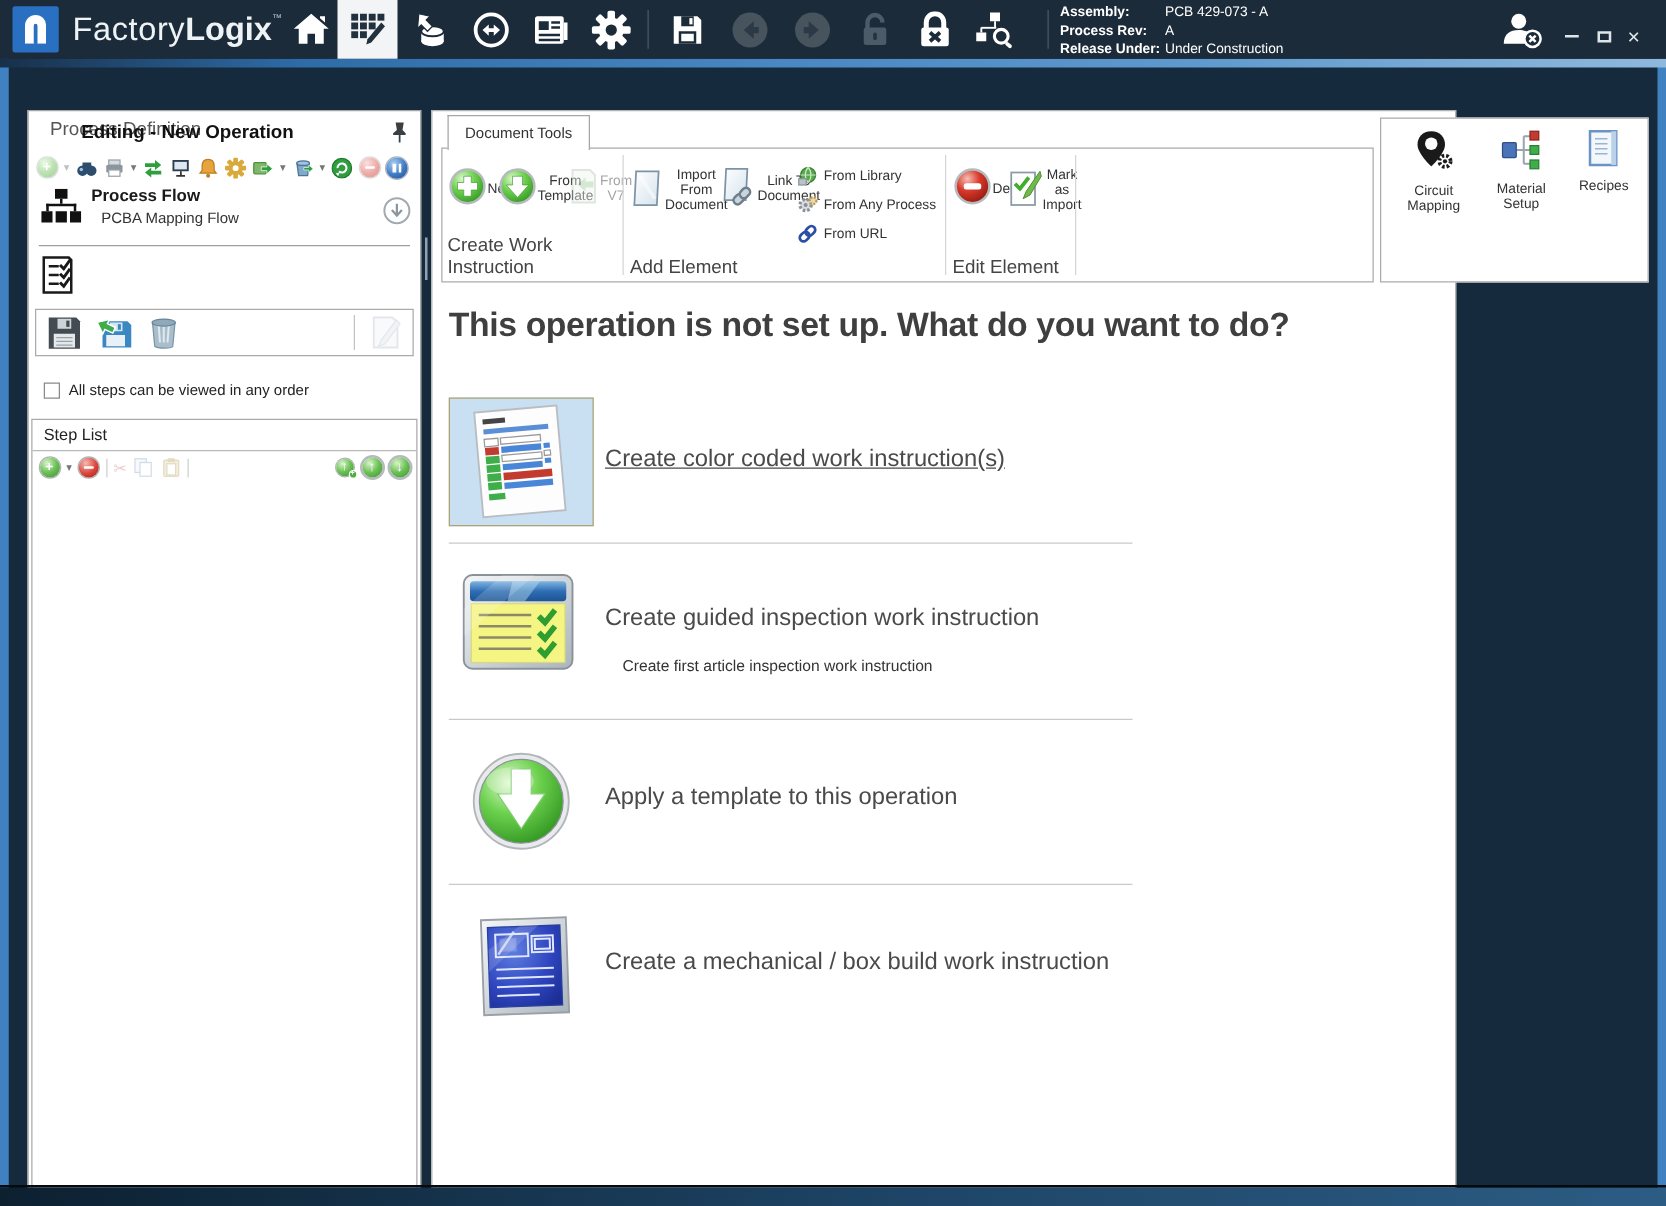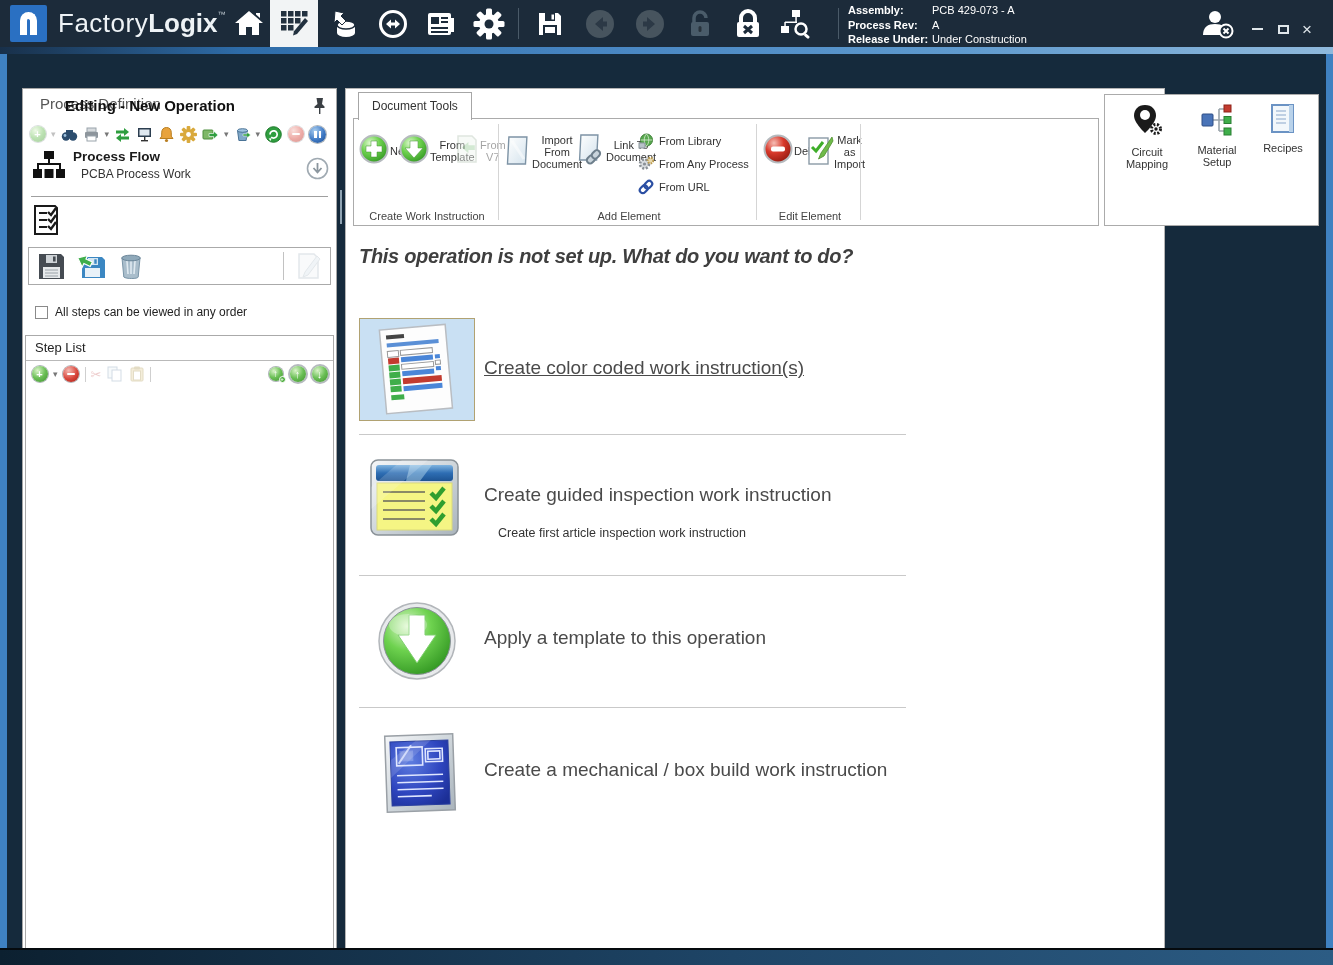--- a/index.html
+++ b/index.html
@@ -84,32 +84,32 @@
   
   .ribbontab { position:absolute; left:12px; top:3px; height:28px; padding:0 13px; background:#fff; border:1px solid #a6a6a6; border-bottom:none;
                font-size:12px; color:#333; line-height:26px; z-index:2; cursor:pointer; }
   .ribbonbox { position:absolute; left:7px; top:29px; width:746px; height:108px; border:1px solid #ababab; background:#fff; }
   .rightbox { position:absolute; left:758px; top:5px; width:215px; height:132px; border:1px solid #ababab; background:#fff; }
   .rgroup { position:absolute; top:2px; bottom:0; display:flex; align-items:flex-start; }
   .rsep { position:absolute; top:5px; bottom:5px; width:1px; background:#d5d5d5; }
   .rbtn { display:flex; flex-direction:row; align-items:center; padding-top:10px; cursor:pointer; }
   .rbtn .ricon { height:36px; display:flex; align-items:center; justify-content:center; }
   .rlabel { font-size:11px; line-height:12px; color:#333; text-align:center; margin-top:3px; }
-  .glabel { position:absolute; left:0; right:0; bottom:3px; text-align:center; font-size:11px; color:#444; }
+  .glabel { position:absolute; left:0; right:0; bottom:3px; font-size:15px; color:#444; }
   .stackcol { display:flex; flex-direction:column; padding-top:12px; gap:7px; }
   .stackitem { display:flex; align-items:center; gap:5px; cursor:pointer; }
   .stackitem .rlabel { margin-top:0; text-align:left; }
   .disabledbtn { opacity:.45; cursor:default; }
   .glossy30 { width:32px; height:32px; }
 
   .rightbtn { display:flex; flex-direction:column; align-items:center; padding-top:8px; cursor:pointer; }
   .rightbox .inner { display:flex; gap:8px; padding-left:10px; }
 
   
-  .heading { position:absolute; left:13px; top:156px; font-size:20px; font-weight:600; color:#3f3f3f; letter-spacing:-.3px; white-space:nowrap;font-style:italic; }
+  .heading { position:absolute; left:13px; top:156px; font-size:27px; font-weight:600; color:#3f3f3f; letter-spacing:-.3px; white-space:nowrap; }
   .opt-divider { position:absolute; left:13px; width:547px; height:1px; background:#c9c9c9; }
   .opttitle { position:absolute; left:138px; font-size:19px; color:#4a4a4a; white-space:nowrap; cursor:pointer; }
   .optlink { text-decoration:underline; }
   .optsub { position:absolute; left:152px; font-size:12.5px; color:#333; white-space:nowrap; cursor:pointer; }
   .tile1 { position:absolute; left:13px; top:229px; width:116px; height:103px; background:#c9e0f3; border:1px solid #b1a272;
            display:flex; align-items:center; justify-content:center; cursor:pointer; }
   .icon2 { position:absolute; left:22px; top:363px; cursor:pointer; }
   .icon3 { position:absolute; left:30px; top:511px; cursor:pointer; }
   .icon4 { position:absolute; left:32px; top:641px; cursor:pointer; }
 </style>
@@ -445,21 +445,21 @@
               <rect x="4" y="12" width="2" height="6"></rect>
               <rect x="26" y="12" width="2" height="6"></rect>
               <rect x="0" y="18" width="9" height="9"></rect>
               <rect x="11.5" y="18" width="9" height="9"></rect>
               <rect x="23" y="18" width="9" height="9"></rect>
             </g>
         </svg>
       </div>
       <div class="flowtext">
         <div class="flowtitle">Process Flow</div>
-        <div class="flowsub">PCBA Process Work</div>
+        <div class="flowsub">PCBA Mapping Flow</div>
       </div>
       <div class="flowarrow">
         <svg width="23" height="23" viewBox="0 0 23 23">
             <circle cx="11.5" cy="11.5" r="10" fill="none" stroke="#a0aab2" stroke-width="1.6"></circle>
             <path d="M11.5 6 v8 M7.5 11 l4 4.5 4 -4.5" fill="none" stroke="#8a959d" stroke-width="1.8"></path>
           </svg>
       </div>
     </div>
 
     <div class="lp-hr" style="top:107px"></div>

